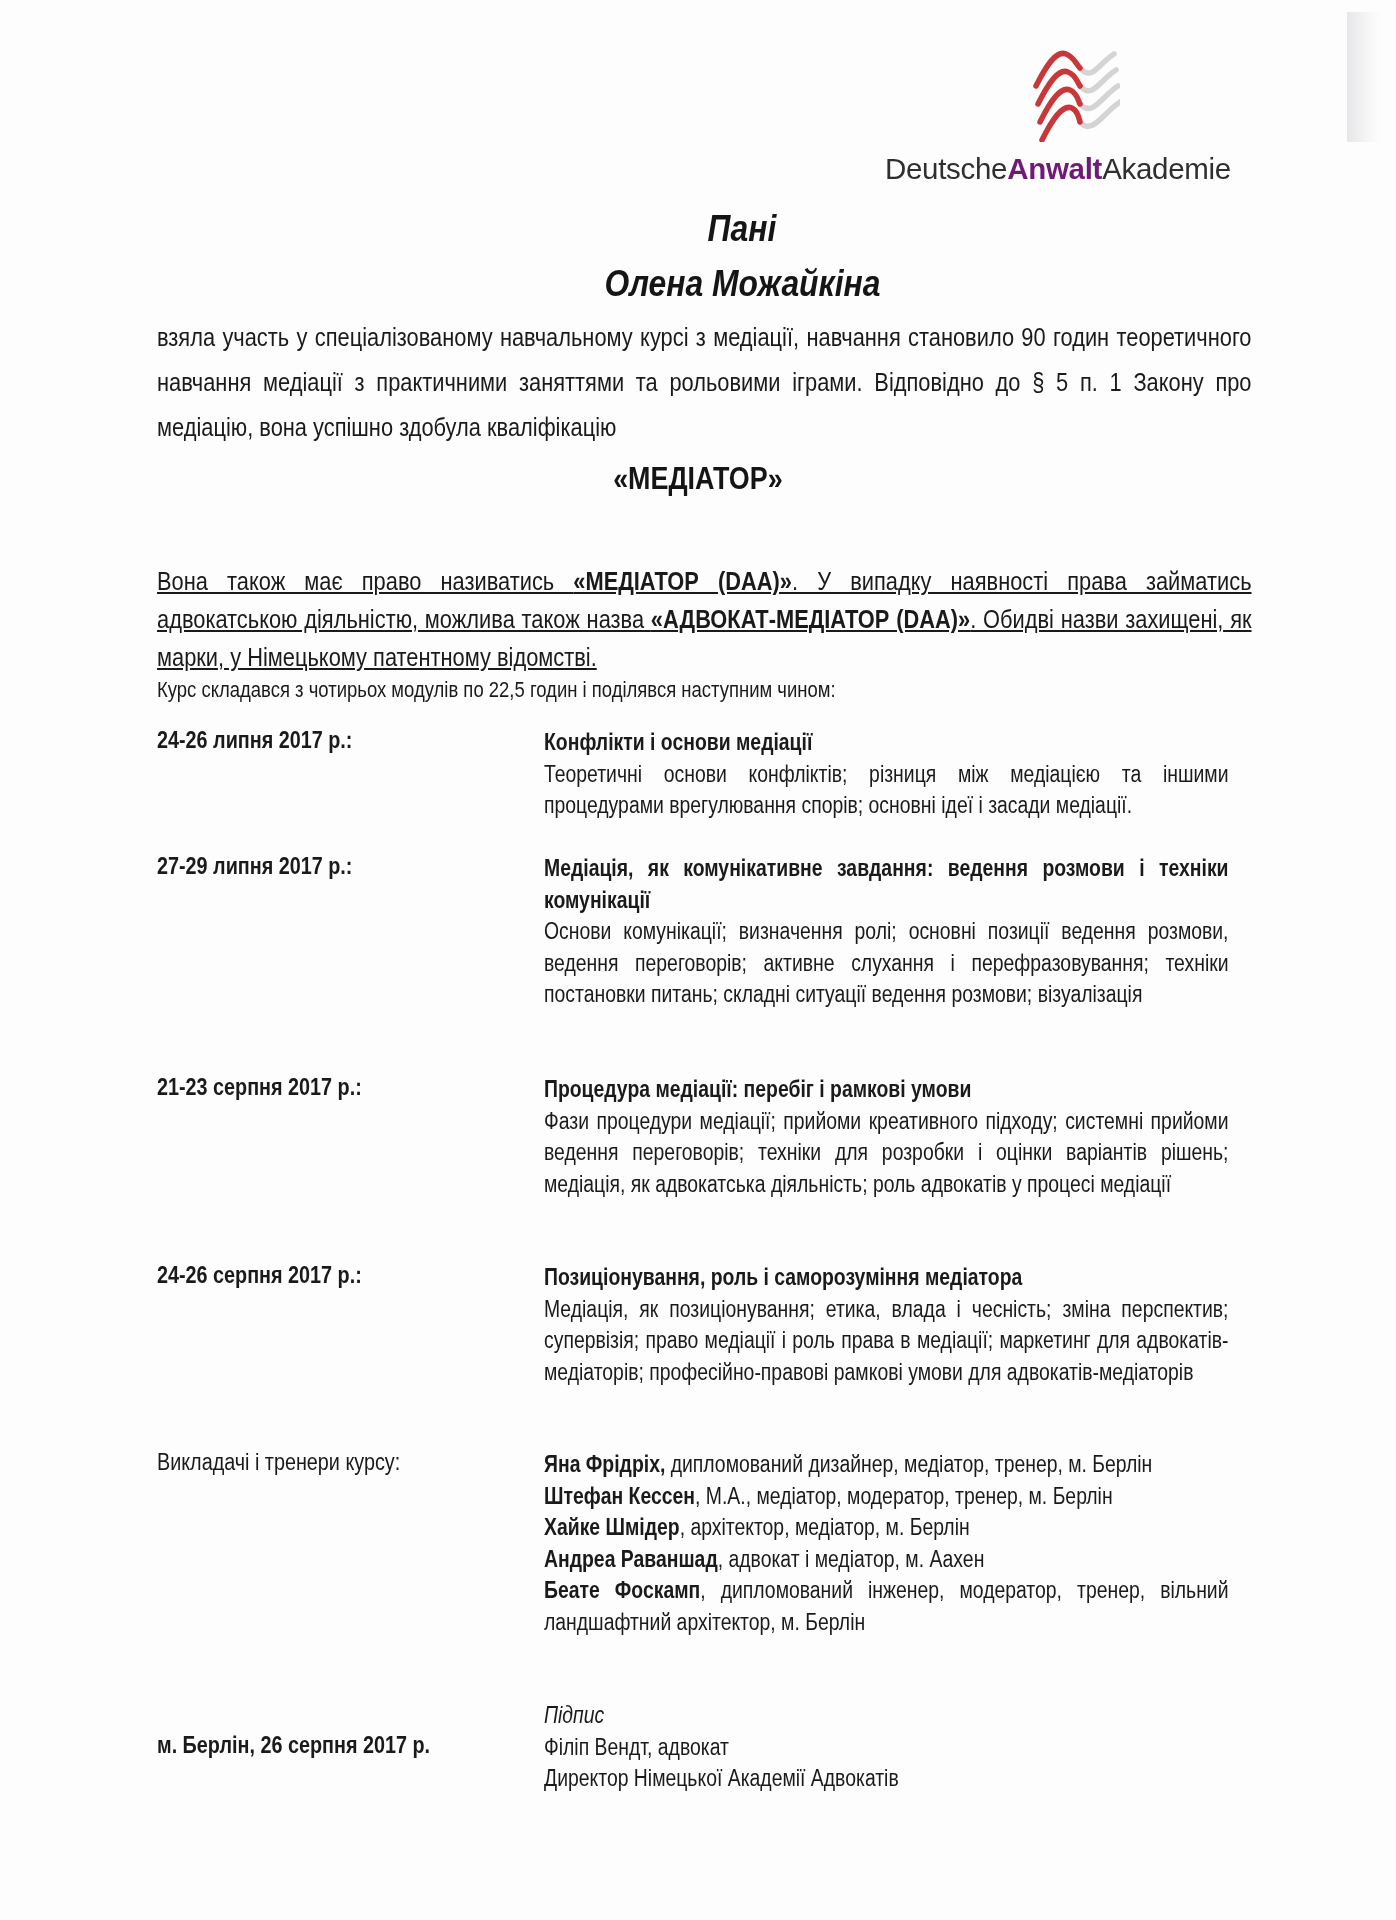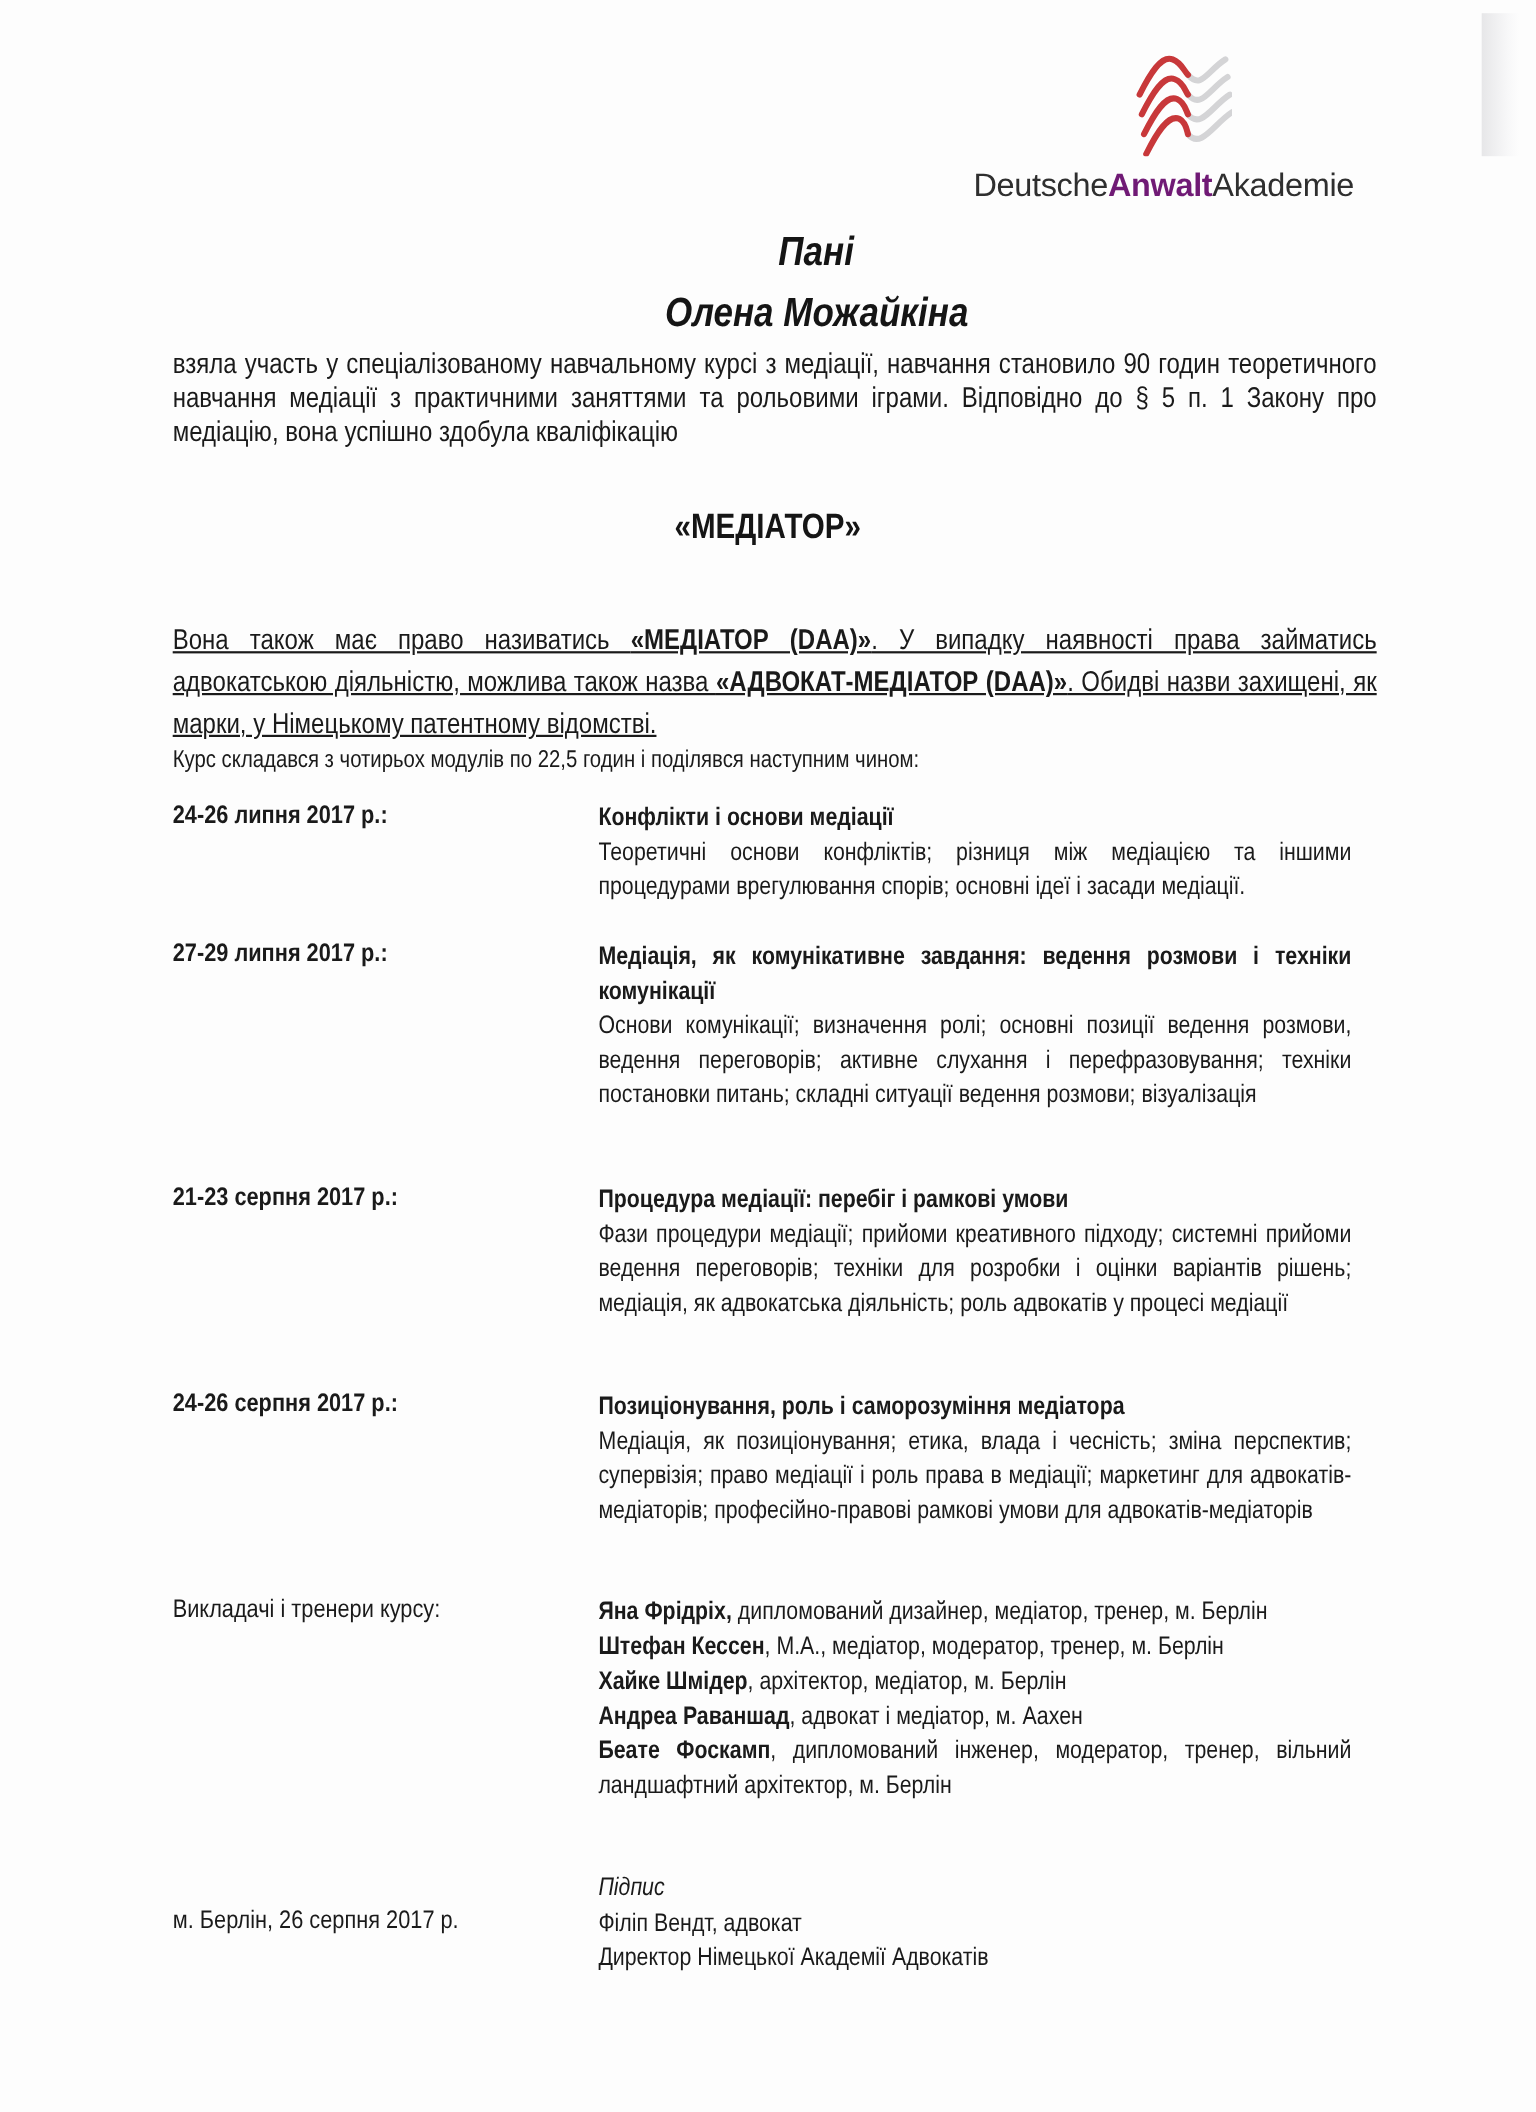--- a/index.html
+++ b/index.html
@@ -27,21 +27,21 @@
     .salutation, .recipient {
       position: absolute; left: 0; width: 1396px; text-align: center;
       font-weight: bold; font-style: italic; font-size: 37px; color: #151515; margin-left: 44px;
     }
     .salutation { top: 208px; }
     .recipient  { top: 263px; }
     .salutation span, .recipient span { display:inline-block; transform: scaleX(0.86); }
 
     .para {
       position: absolute; left: 157px; width: 1095px;
-      font-size: 26px; line-height: 31px; text-align: justify;
+      font-size: 26px; line-height: 45px; text-align: justify;
       text-align-last: left;
     }
     .para .inner { transform: scaleX(0.84); transform-origin: left top; width: 1303px; display:block; }
     #p1 { top: 315px; }
     #p2 { top: 562px; line-height: 38px; text-decoration: underline; }
 
     .qualification {
       position: absolute; left: 0; width: 1396px; top: 460px; text-align: center;
       font-size: 32px; font-weight: bold; color: #151515;
     }
@@ -68,21 +68,21 @@
     .row .right .desc { }
     #m1 { top: 727px; }
     #m2 { top: 853px; }
     #m3 { top: 1074px; }
     #m4 { top: 1262px; }
     #trainers { top: 1449px; }
     .trainer b { font-weight: bold; }
 
     #sig-block { top: 1700px; }
     .sig-italic { font-style: italic; }
-    .city-date { position: absolute; left: 157px; top: 1732px; font-size: 23px; white-space: nowrap; }
+    .city-date { position: absolute; left: 157px; top: 1732px; font-size: 23px; white-space: nowrap; font-weight: bold; }
     .city-date span { display:inline-block; transform: scaleX(0.86); transform-origin: left top; }
   </style>
 </head>
 <body>
 
 <div class="page-shadow"></div>
 
 <div class="logo">
   <svg class="logo-mark" viewBox="0 0 90 100" xmlns="http://www.w3.org/2000/svg">
     <g fill="none" stroke-linecap="round" stroke-width="5.5">

